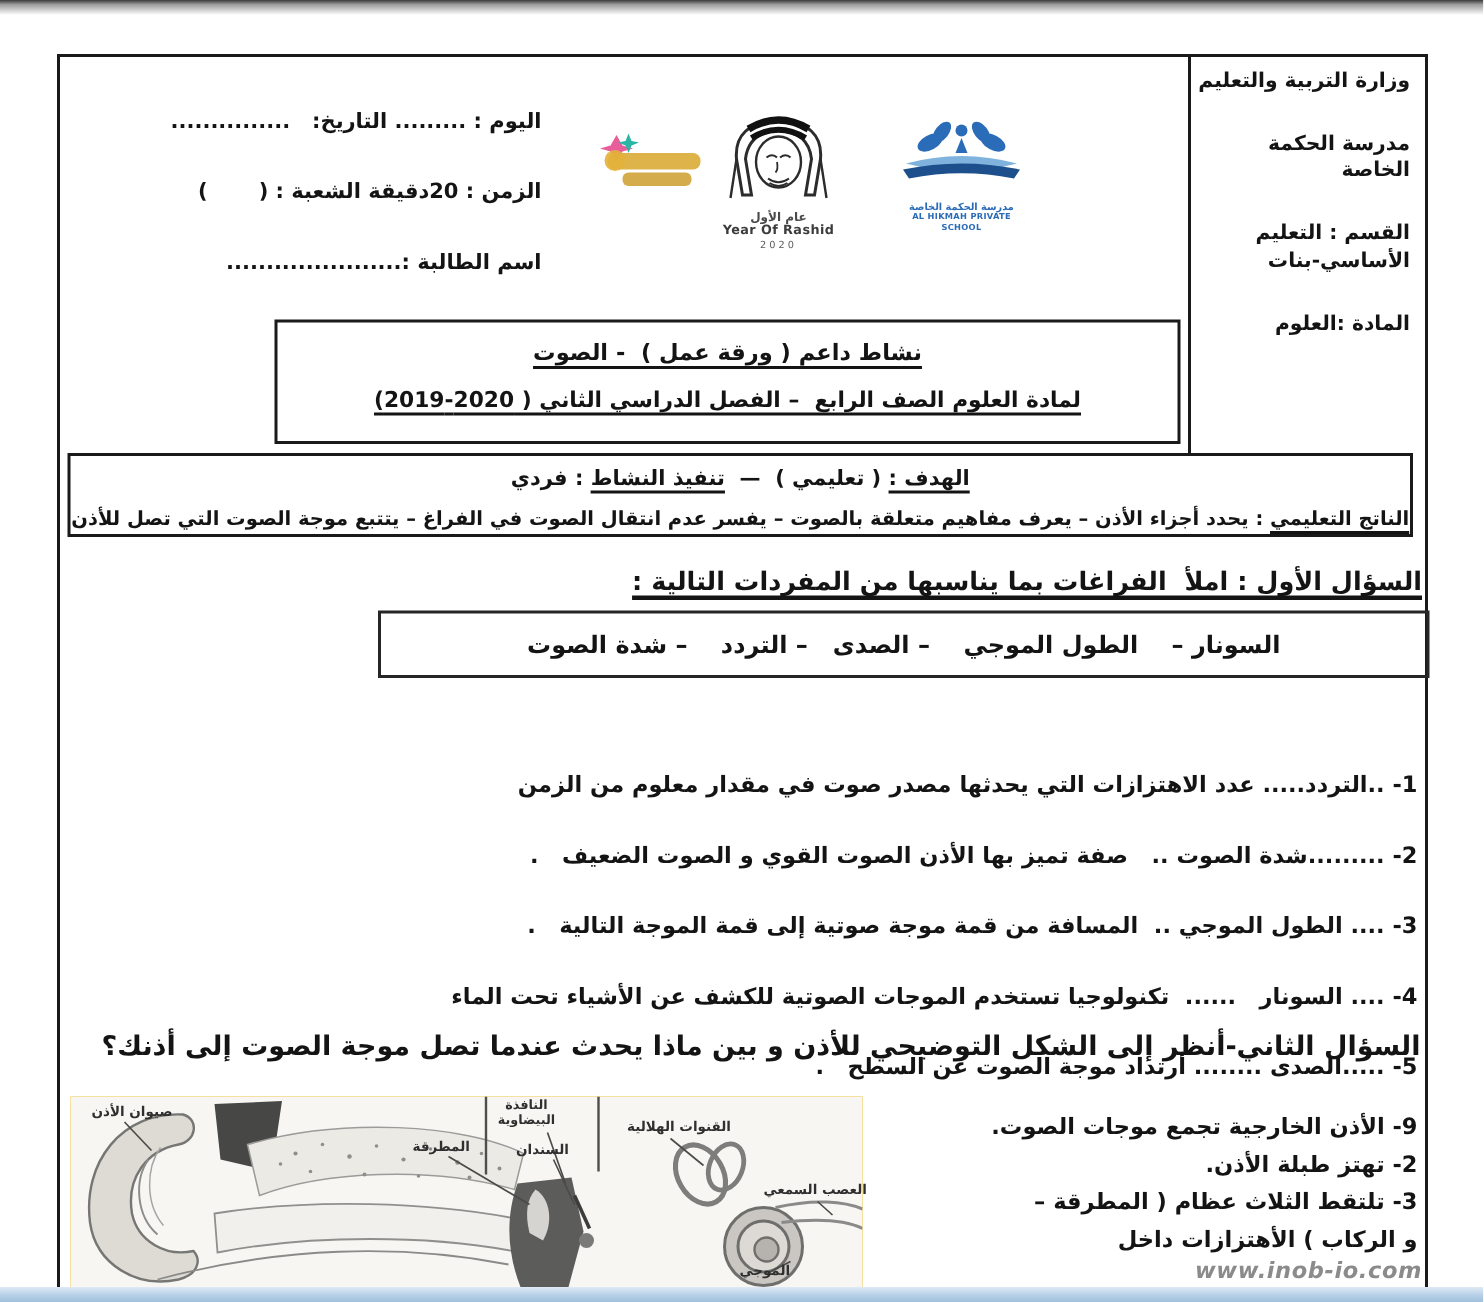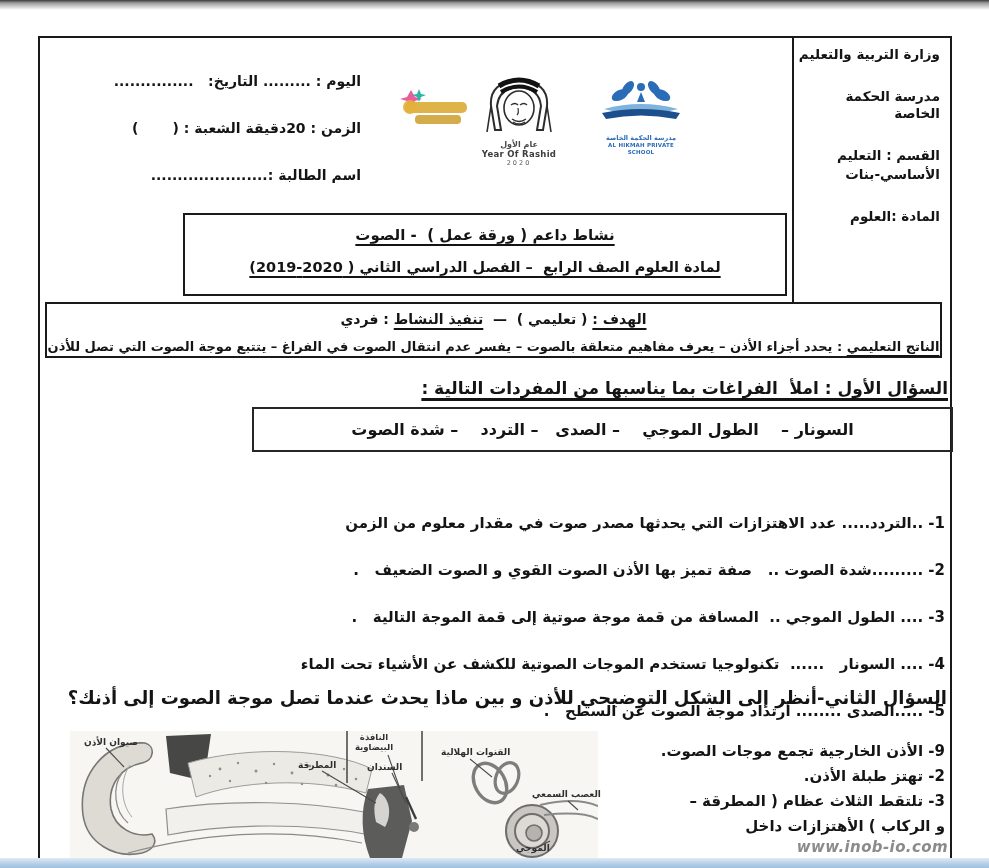--- a/index.html
+++ b/index.html
@@ -51,21 +51,21 @@
         font-size:15px;font-weight:700;margin-top:48px;}
   .q1-items .it{line-height:23px;margin-bottom:24px;white-space:pre-wrap;}
   
   .q2-heading{position:absolute;right:42px;top:687px;width:912px;direction:rtl;text-align:right;
         font-size:18px;font-weight:700;}
   .q2-answers{position:absolute;right:44px;top:739px;width:370px;direction:rtl;text-align:right;
         font-size:15px;font-weight:700;}
   .q2-answers .an{line-height:25px;white-space:pre-wrap;}
   .q2-answers .cont{padding-left:8px;}
   
-  .diagram{position:absolute;left:70px;top:731px;width:528px;height:127px;background:#eab308;}
+  .diagram{position:absolute;left:47px;top:731px;width:528px;height:127px;background:#eab308;}
   .dlbl{position:absolute;font-size:9px;font-weight:700;color:#2f2f2f;white-space:nowrap;direction:rtl;}
   .dlbl-0{left:14px;top:6px;}
   .dlbl-1{left:228px;top:29px;}
   .dlbl-2{left:272px;top:1px;width:64px;white-space:normal;text-align:center;font-size:8.5px;line-height:10px;}
   .dlbl-3{left:297px;top:31px;}
   .dlbl-4{left:371px;top:16px;}
   .dlbl-5{left:462px;top:58px;}
   .dlbl-6{left:446px;top:112px;}
   .watermark{position:absolute;right:41px;top:838px;font-size:15px;font-weight:700;font-style:italic;
         color:#8b8b8b;letter-spacing:.4px;direction:ltr;}

